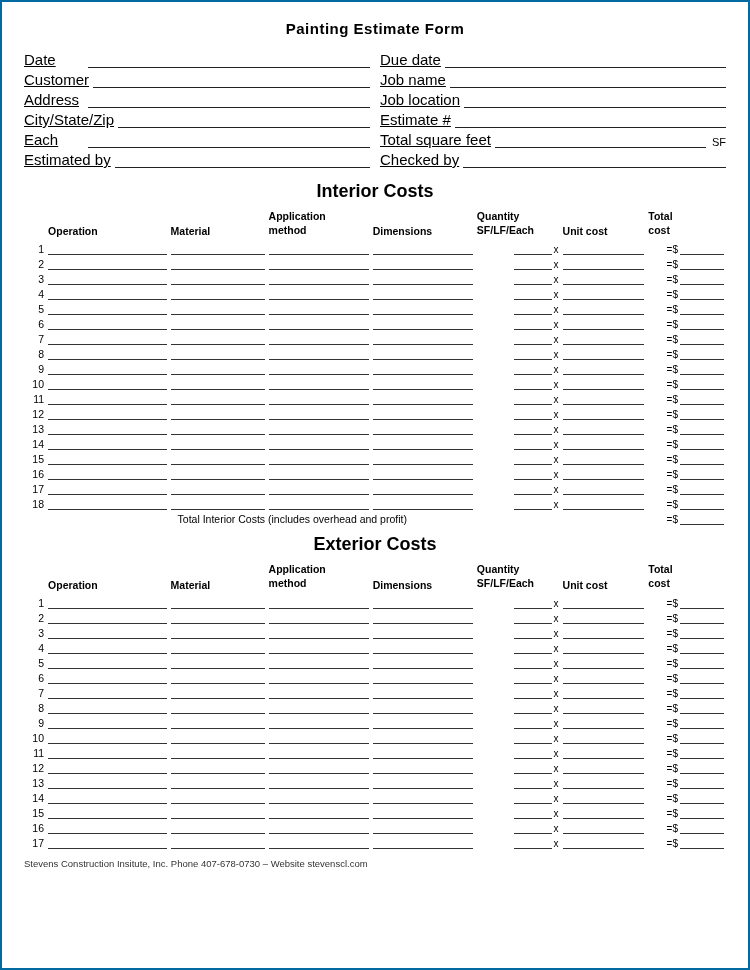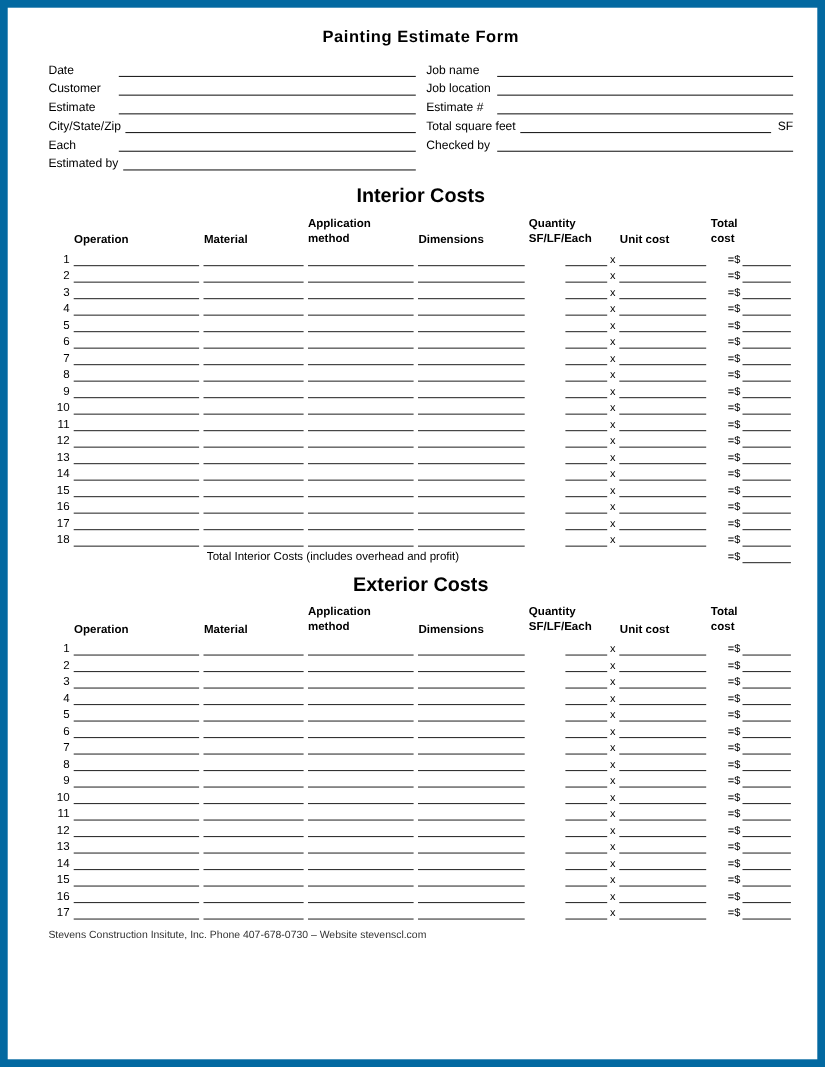--- a/index.html
+++ b/index.html
@@ -9,22 +9,22 @@
       justify-content: center;
       align-items: flex-start;
       min-height: 970px;
       font-family: Arial, sans-serif;
       font-size: 11px;
     }
     .page {
       width: 750px;
       min-height: 970px;
       background: #fff;
-      border: 7px solid #0369a1;
-      padding: 18px 22px 10px 37px;
+      border: 2px solid #0369a1;
+      padding: 18px 22px 10px 22px;
       position: relative;
     }
     .page-title {
       text-align: center;
       font-size: 15px;
       font-weight: bold;
       margin-bottom: 14px;
       letter-spacing: 0.5px;
     }
     .header-grid {
@@ -34,23 +34,24 @@
       margin-bottom: 10px;
     }
     .header-row {
       display: flex;
       align-items: flex-end;
       gap: 4px;
       margin-bottom: 3px;
     }
     .header-label {
       white-space: nowrap;
-      font-size: 11px;
+      font-size: 15px;
       font-weight: normal;
       min-width: 60px;
+      text-decoration: underline;
     }
     .header-line {
       flex: 1;
       border-bottom: 1px solid #222;
       height: 14px;
       display: inline-block;
     }
     .header-suffix {
       font-size: 11px;
       white-space: nowrap;
@@ -139,38 +140,42 @@
     <div>
       <div class="header-row">
         <span class="header-label">Date</span>
         <span class="header-line"></span>
       </div>
       <div class="header-row">
         <span class="header-label">Customer</span>
         <span class="header-line"></span>
       </div>
       <div class="header-row">
-        <span class="header-label">Estimate</span>
+        <span class="header-label">Address</span>
         <span class="header-line"></span>
       </div>
       <div class="header-row">
         <span class="header-label">City/State/Zip</span>
         <span class="header-line"></span>
       </div>
       <div class="header-row">
         <span class="header-label">Each</span>
         <span class="header-line"></span>
       </div>
       <div class="header-row">
         <span class="header-label">Estimated by</span>
         <span class="header-line"></span>
       </div>
     </div>
 
     <div>
+      <div class="header-row">
+        <span class="header-label">Due date</span>
+        <span class="header-line"></span>
+      </div>
       <div class="header-row">
         <span class="header-label">Job name</span>
         <span class="header-line"></span>
       </div>
       <div class="header-row">
         <span class="header-label">Job location</span>
         <span class="header-line"></span>
       </div>
       <div class="header-row">
         <span class="header-label">Estimate #</span>

